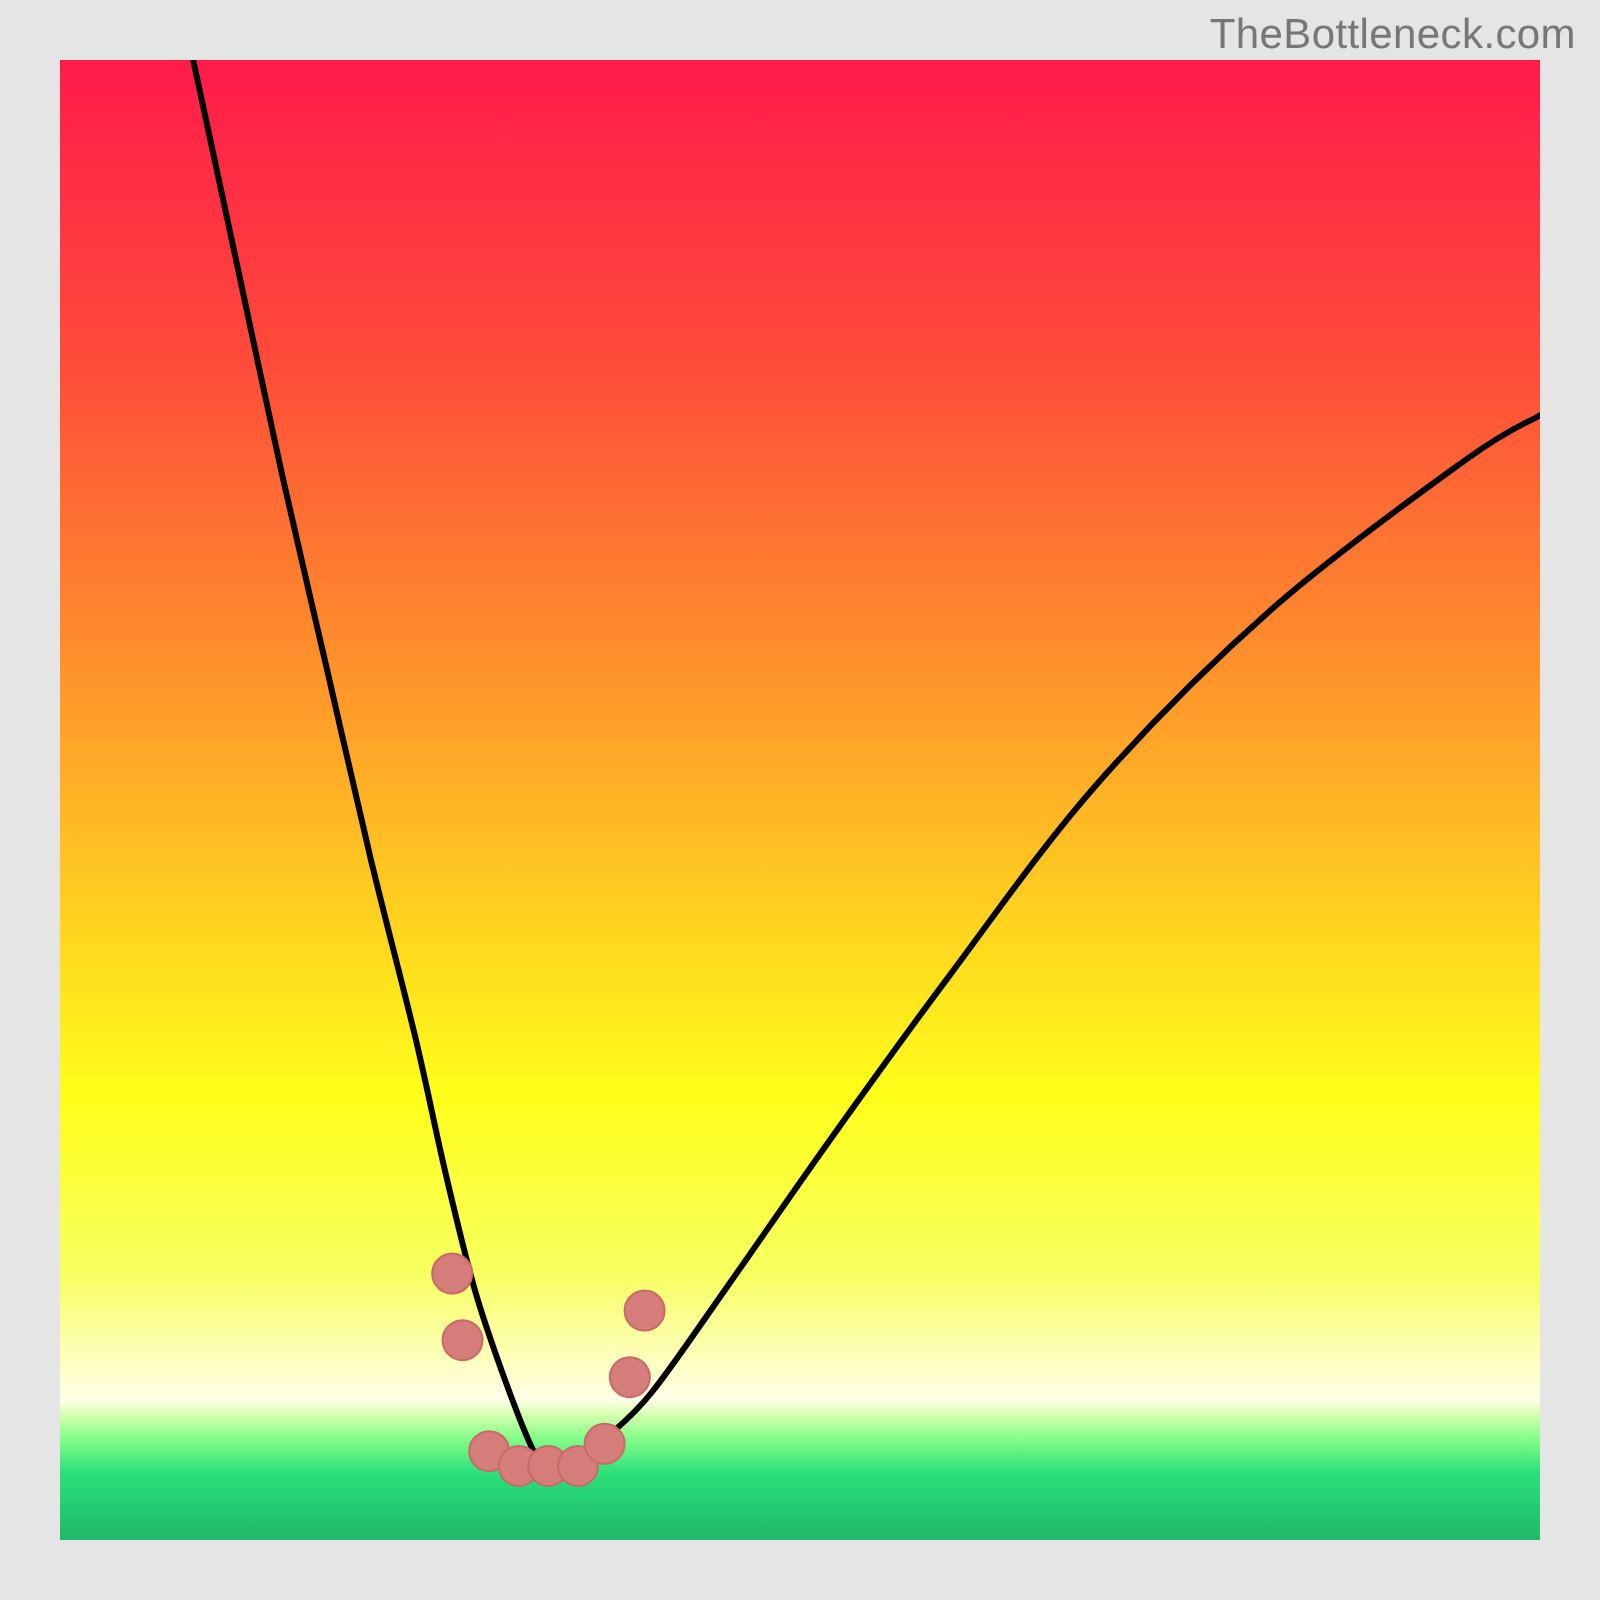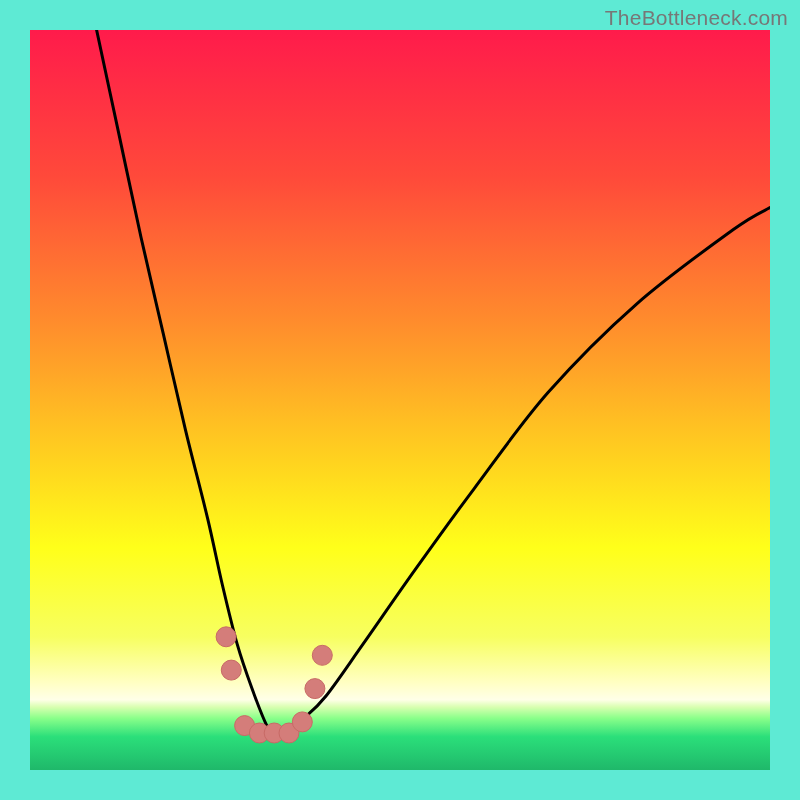--- a/index.html
+++ b/index.html
@@ -10,21 +10,21 @@
     background: #000;
     overflow: hidden;
     font-family: Arial, Helvetica, sans-serif;
   }
   .frame {
     position: absolute;
     top: 0;
     left: 0;
     width: 800px;
     height: 800px;
-    background: #5eead4;
+    background: #e5e5e5;
   }
   .plot {
     position: absolute;
     top: 30px;
     left: 30px;
     width: 740px;
     height: 740px;
     
   }
   .watermark {

